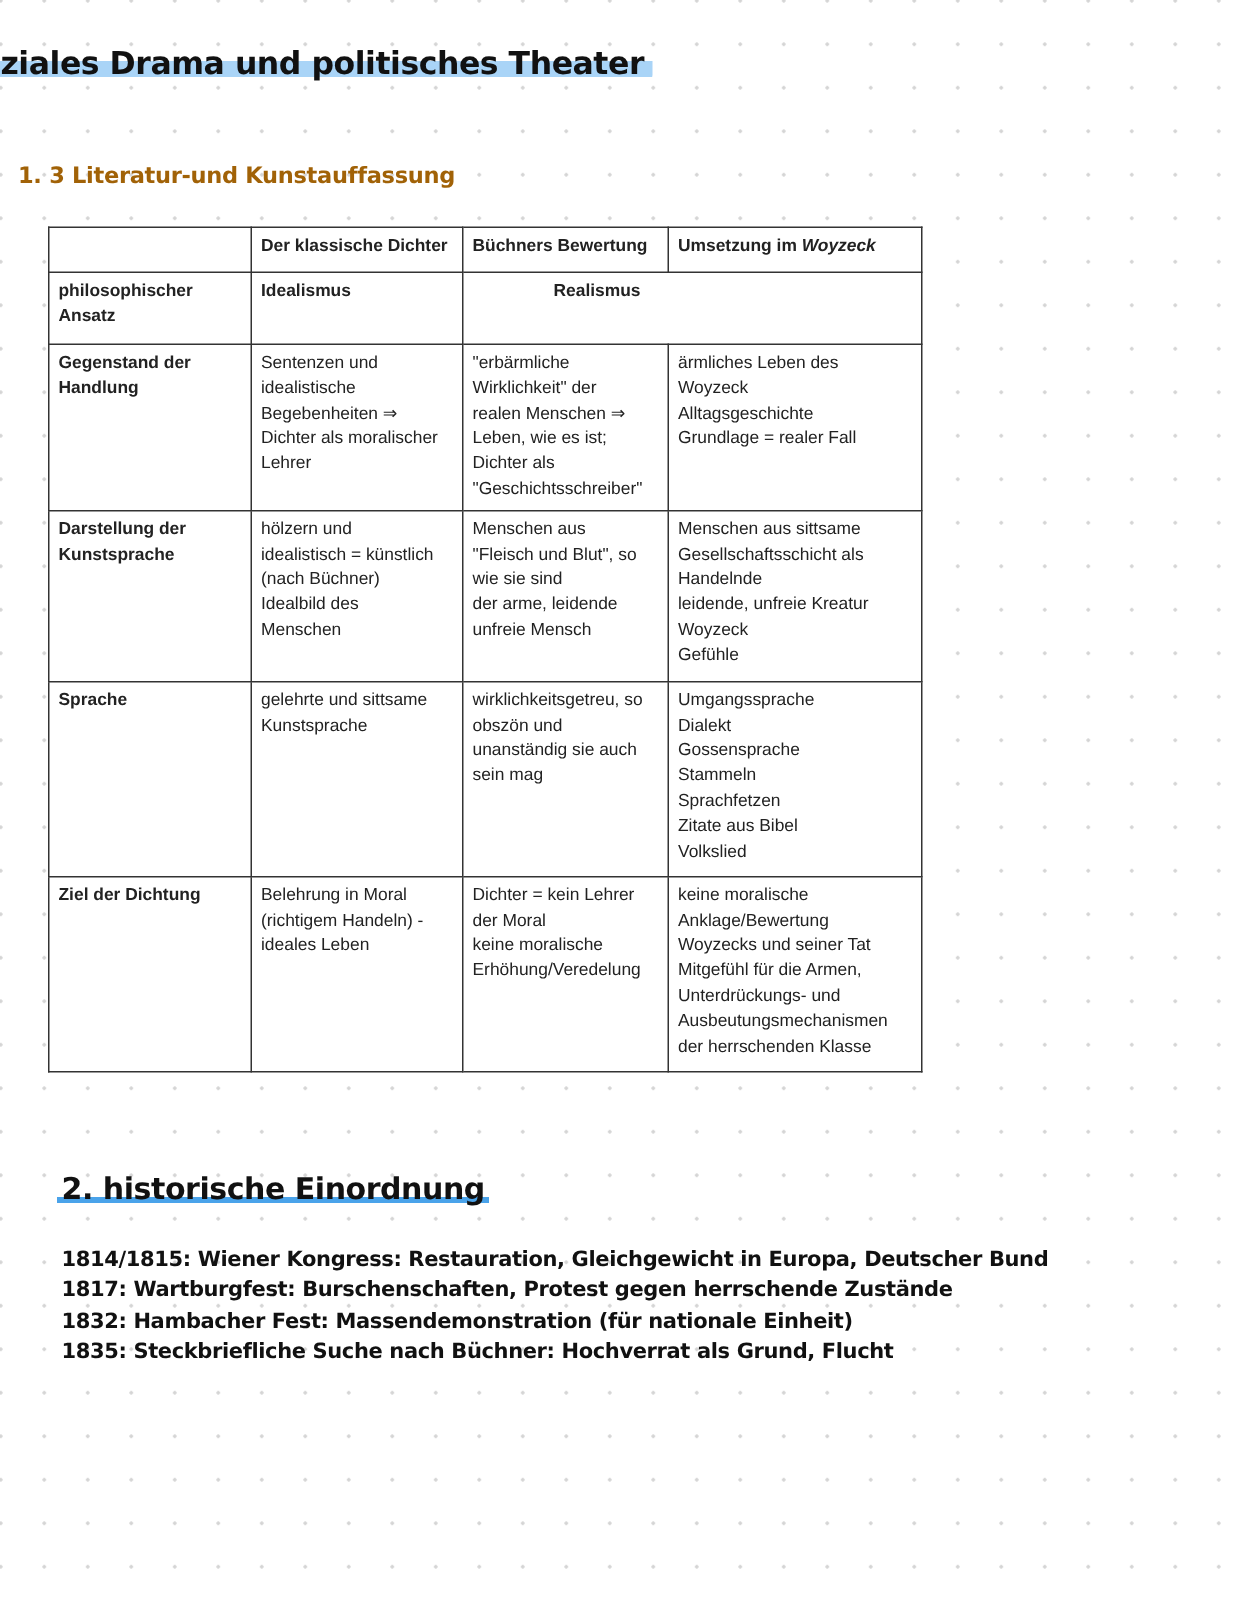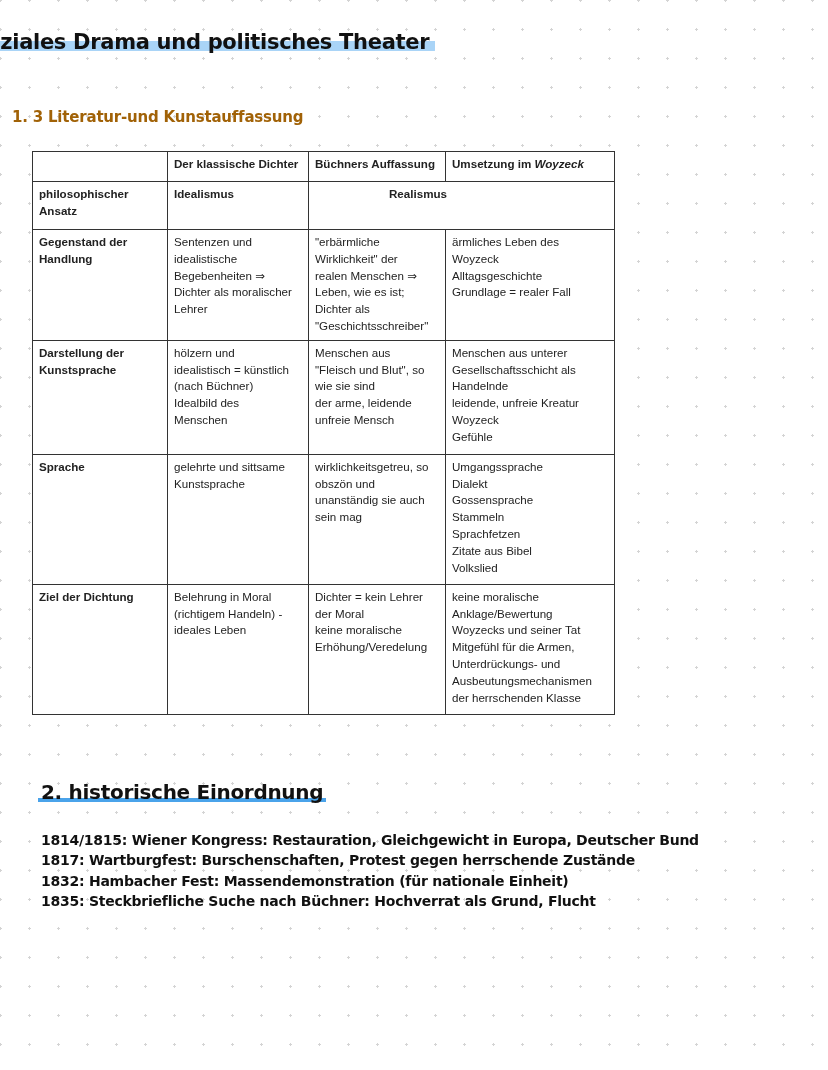--- a/index.html
+++ b/index.html
@@ -57,32 +57,32 @@
   <span class="title">soziales Drama und politisches Theater</span>
 </div>
 
 <div class="section1">1. 3 Literatur-und Kunstauffassung</div>
 
 <table class="comp">
   <tbody>
       <tr style="height:30px">
     <td style="width:122px"></td>
     <td class="h" style="width:128px">Der klassische Dichter</td>
-    <td class="h" style="width:124px">Büchners Auffassung</td>
+    <td class="h" style="width:124px">Büchners Bewertung</td>
     <td class="h" style="width:156px"><span>Umsetzung im </span><i>Woyzeck</i></td>
   </tr>
   <tr style="height:48px">
     <td class="h cell-lines">
       <div>philosophischer</div>
       <div>Ansatz</div>
     </td>
     <td class="h cell-lines">
       <div>Idealismus</div>
     </td>
-    <td class="h" colspan="2" style="padding-left:80px">
+    <td class="h" colspan="2" style="padding-left:60px">
       <div>Realismus</div>
     </td>
   </tr>
   <tr style="height:108px">
     <td class="h cell-lines">
       <div>Gegenstand der</div>
       <div>Handlung</div>
     </td>
     <td class="cell-lines">
       <div>Sentenzen und</div>
@@ -119,21 +119,21 @@
       <div>Menschen</div>
     </td>
     <td class="cell-lines">
       <div>Menschen aus</div>
       <div>"Fleisch und Blut", so</div>
       <div>wie sie sind</div>
       <div>der arme, leidende</div>
       <div>unfreie Mensch</div>
     </td>
     <td class="cell-lines">
-      <div>Menschen aus unterer</div>
+      <div>Menschen aus sittsame</div>
       <div>Gesellschaftsschicht als</div>
       <div>Handelnde</div>
       <div>leidende, unfreie Kreatur</div>
       <div>Woyzeck</div>
       <div>Gefühle</div>
     </td>
   </tr>
   <tr style="height:130px">
     <td class="h cell-lines">
       <div>Sprache</div>

